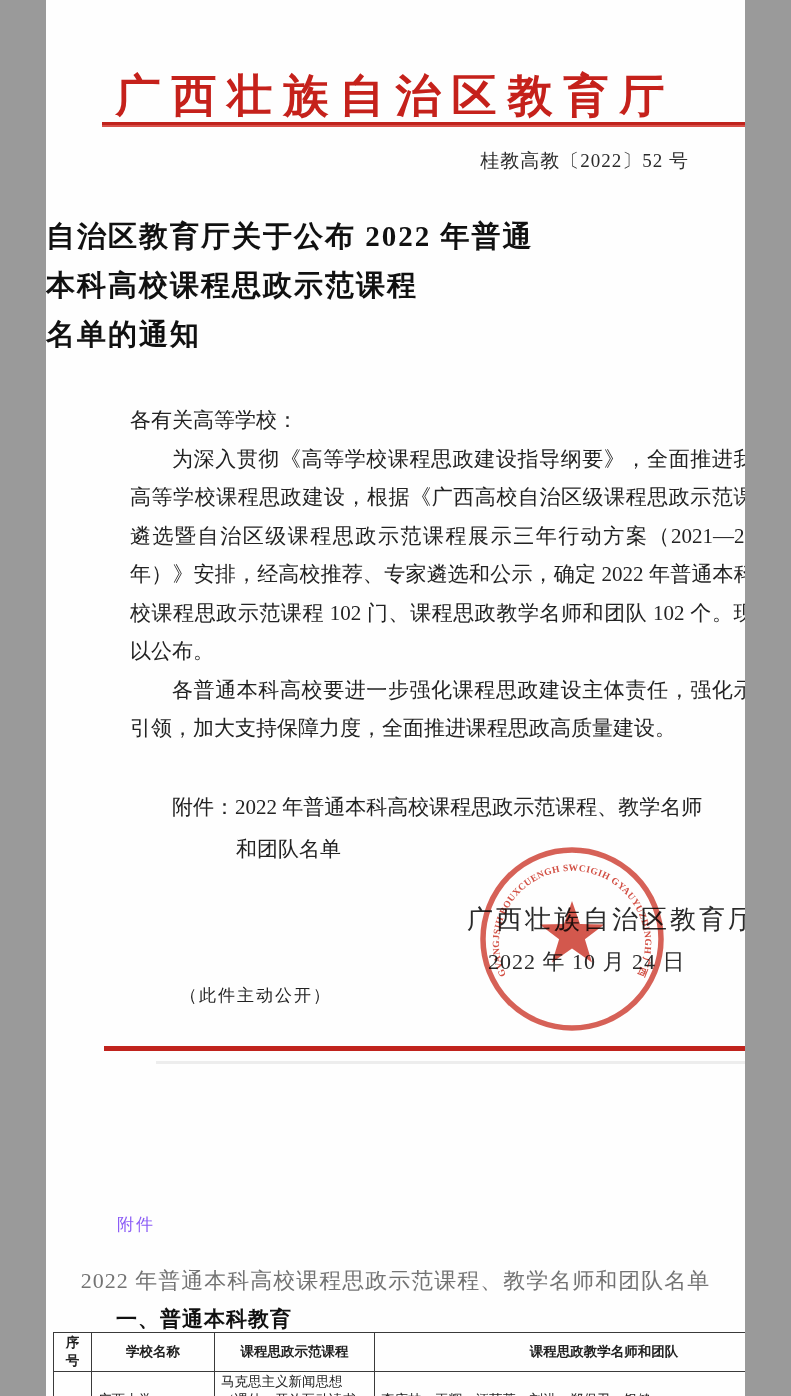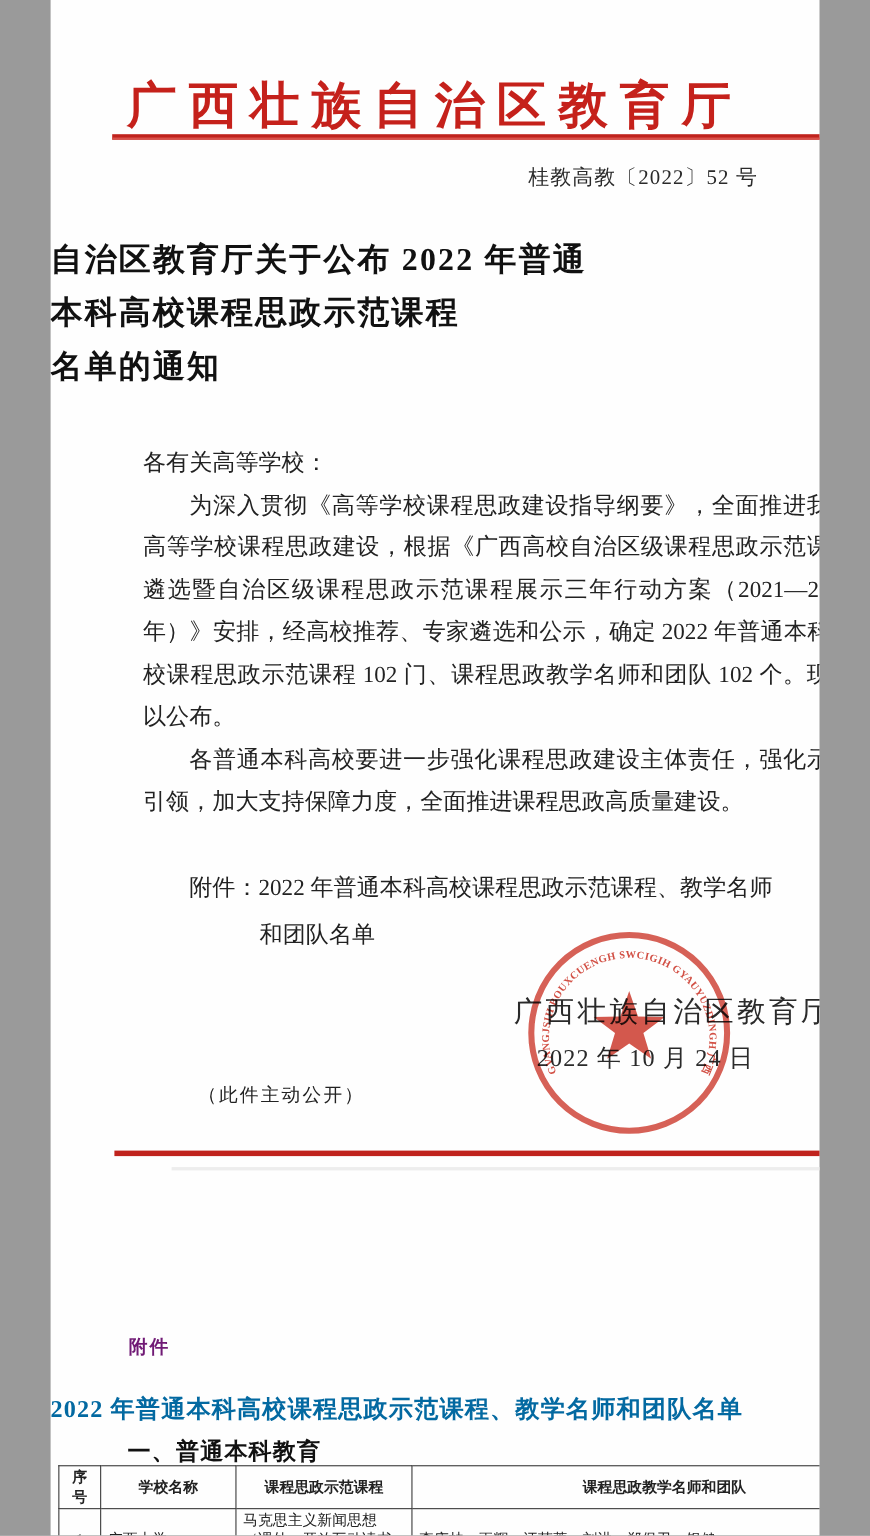--- a/index.html
+++ b/index.html
@@ -59,26 +59,26 @@
   .red-rule-bottom {
     position:absolute; top:1046px; left:58px; width:682px; height:5px;
     background:#c0231d;
   }
   .scan-smudge {
     position:absolute; top:1061px; left:110px; width:640px; height:3px;
     background:#ededed;
   }
   .attach-label {
     position:absolute; top:1213px; left:71px;
-    font-size:17px; font-weight:bold; letter-spacing:2px; color:#701a75;
+    font-size:17px; font-weight:normal; letter-spacing:2px; color:#8b5cf6;
   }
   .table-title {
     position:absolute; top:1266px; left:0; width:100%;
-    text-align:left; font-size:22px; font-weight:bold;
-    letter-spacing:1px; color:#0369a1; white-space:nowrap;
+    text-align:center; font-size:22px; font-weight:normal;
+    letter-spacing:1px; color:#737373; white-space:nowrap;
   }
   .section-heading {
     position:absolute; top:1305px; left:70px;
     font-size:21px; font-weight:bold; color:#111; letter-spacing:1px;
   }
   table.list {
     position:absolute; top:1332px; left:7px; width:780px;
     border-collapse:collapse; table-layout:fixed;
     font-size:13.5px; color:#222;
   }

